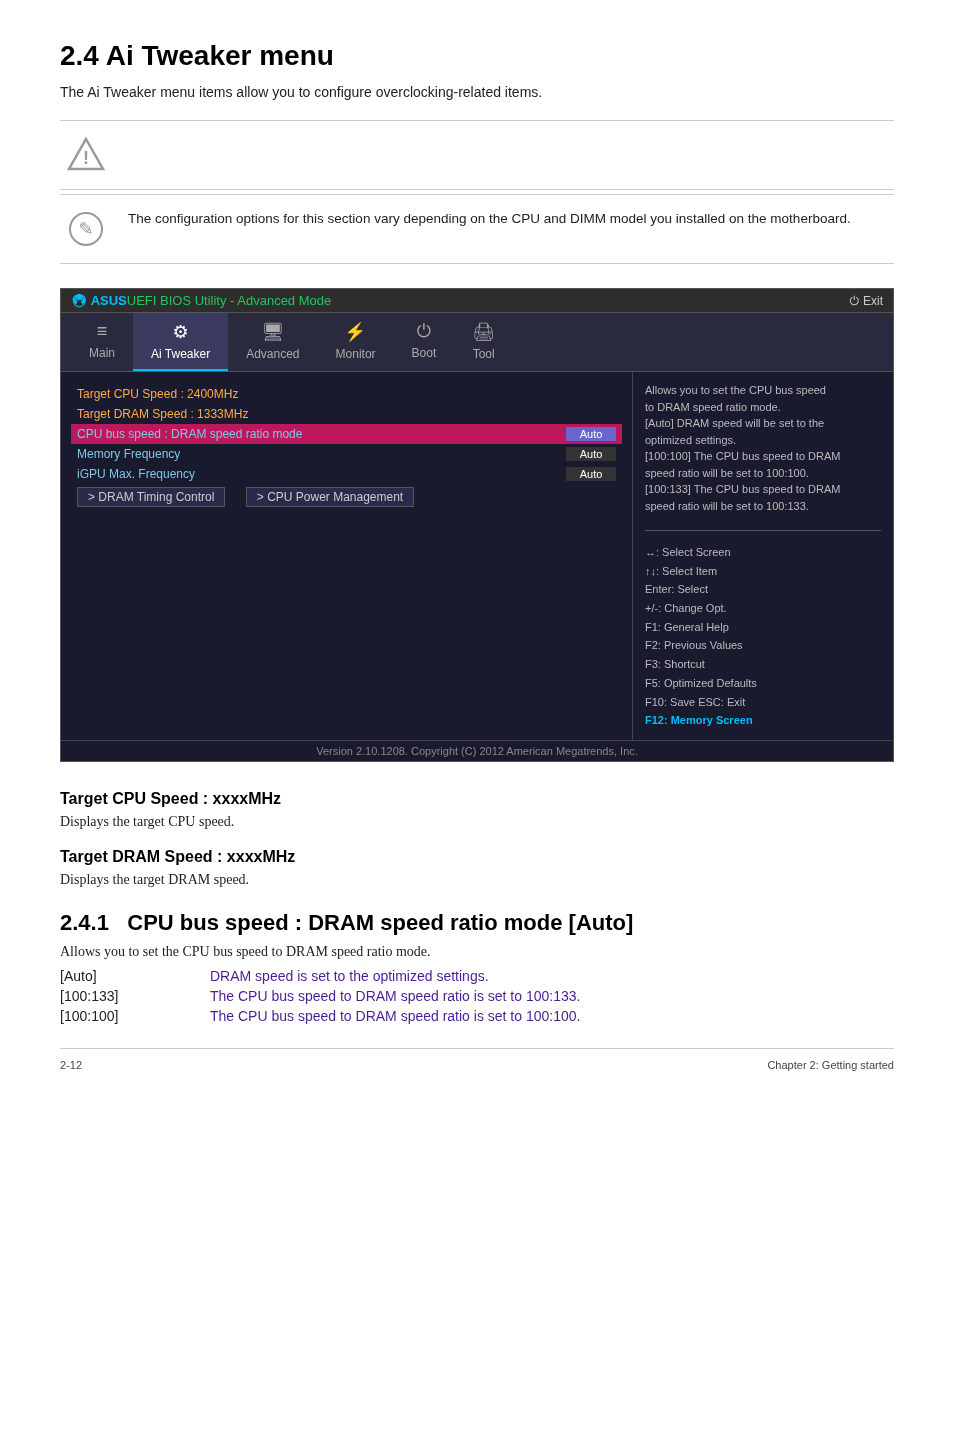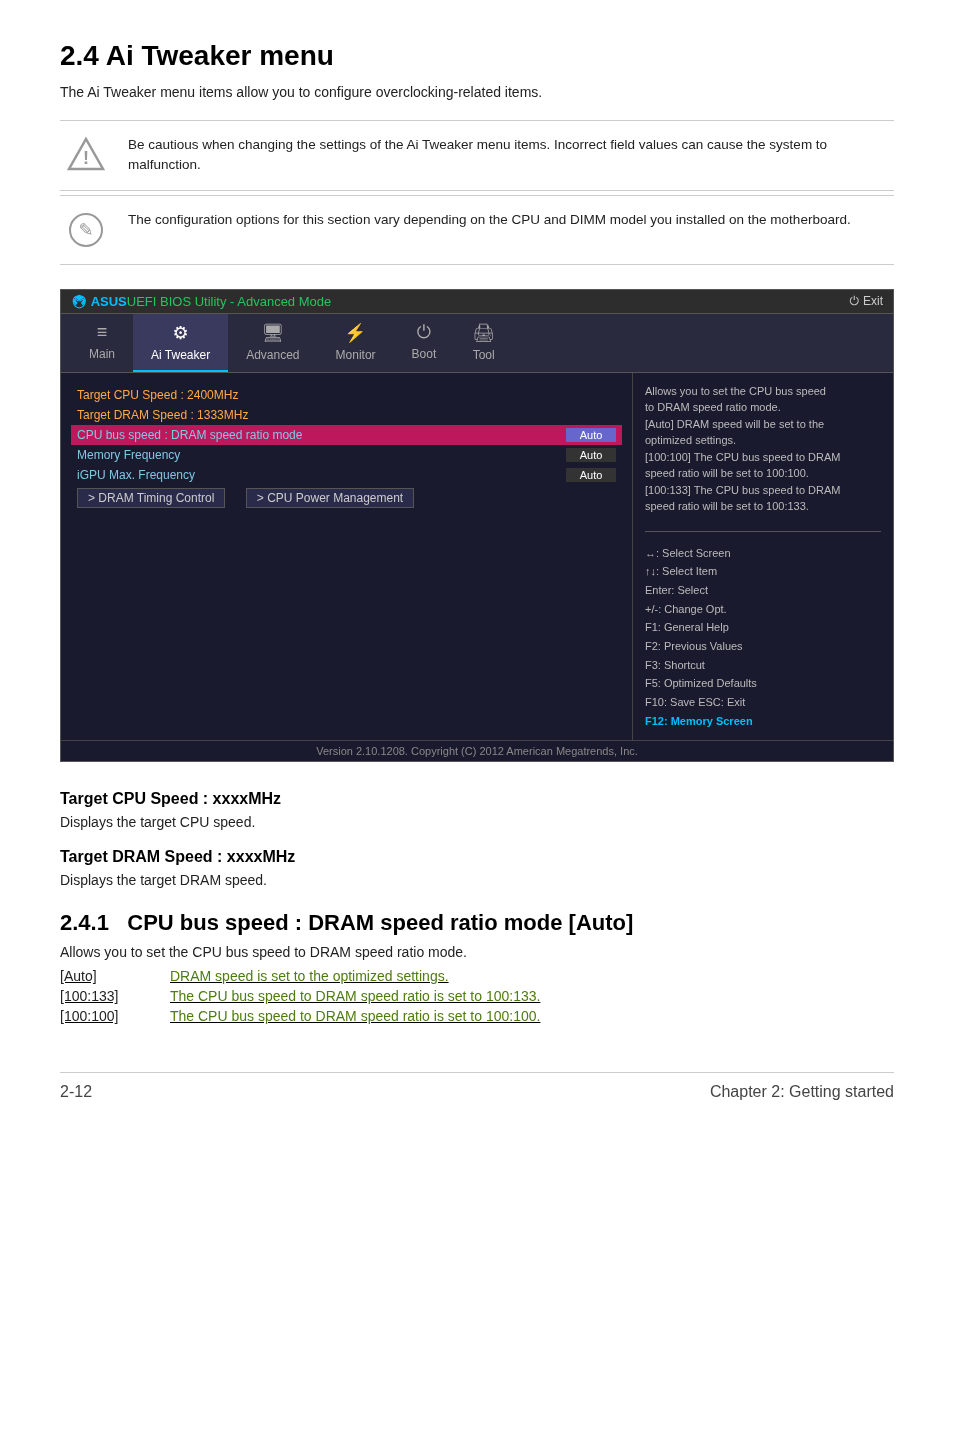--- a/index.html
+++ b/index.html
@@ -230,73 +230,73 @@
     
     .section-heading {
       font-size: 16px;
       font-weight: bold;
       margin: 18px 0 6px 0;
     }
     .section-text {
       font-size: 14px;
       color: #222;
       margin-bottom: 4px;
+      font-family: Liberation Serif, serif;
     }
 
     
     .big-section-heading {
       font-size: 22px;
       font-weight: bold;
       margin: 22px 0 8px 0;
     }
 
     .definition-list {
       margin: 8px 0;
-      text-decoration: underline;
     }
     .definition-row {
       display: flex;
       margin-bottom: 4px;
       font-size: 14px;
       color: #222;
     }
     .definition-key {
       min-width: 110px;
       color: #222;
     }
     .definition-value {
-      color: #4d7c0f;
+      color: #4c1d95;
+      margin-left: 40px;
     }
 
     
     .page-footer {
       display: flex;
       justify-content: space-between;
       align-items: center;
-      margin-top: 48px;
+      margin-top: 24px;
       padding-top: 10px;
       border-top: 1px solid #ccc;
-      font-size: 16px;
+      font-size: 11px;
       color: #444;
     }
   </style>
 </head>
 <body>
 
 <h1 class="page-title">2.4    Ai Tweaker menu</h1>
 <p class="page-subtitle">The Ai Tweaker menu items allow you to configure overclocking-related items.</p>
 
 <div class="notice-box">
   <div class="notice-icon">
     <svg viewBox="0 0 40 40" xmlns="http://www.w3.org/2000/svg">
       <polygon points="20,4 37,34 3,34" fill="none" stroke="#999" stroke-width="2.5"></polygon>
       <text x="20" y="29" text-anchor="middle" font-size="18" fill="#999" font-weight="bold">!</text>
     </svg>
   </div>
-  <p class="notice-text">Be cautious when changing the settings of the Ai Tweaker menu items. Incorrect field values can cause the system to malfunction.</p>
 </div>
 
 <div class="notice-box">
   <div class="notice-icon">
     <svg viewBox="0 0 40 40" xmlns="http://www.w3.org/2000/svg">
       <ellipse cx="20" cy="20" rx="16" ry="16" fill="none" stroke="#999" stroke-width="2"></ellipse>
       <text x="20" y="26" text-anchor="middle" font-size="18" fill="#999">✎</text>
     </svg>
   </div>
   <p class="notice-text">The configuration options for this section vary depending on the CPU and DIMM model you installed on the motherboard.</p>

